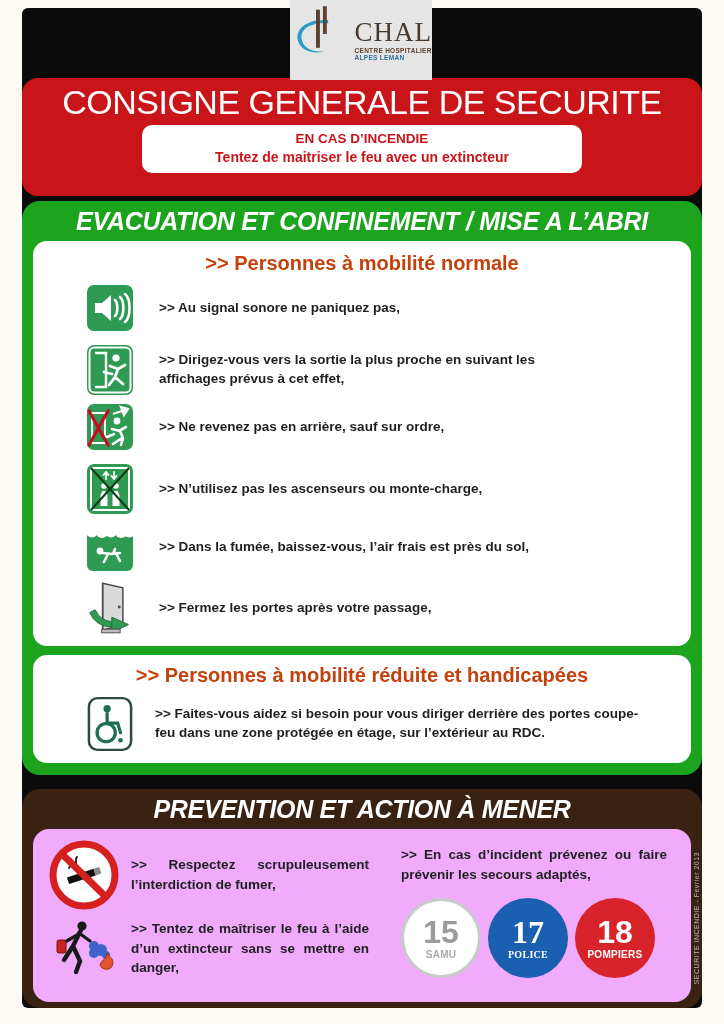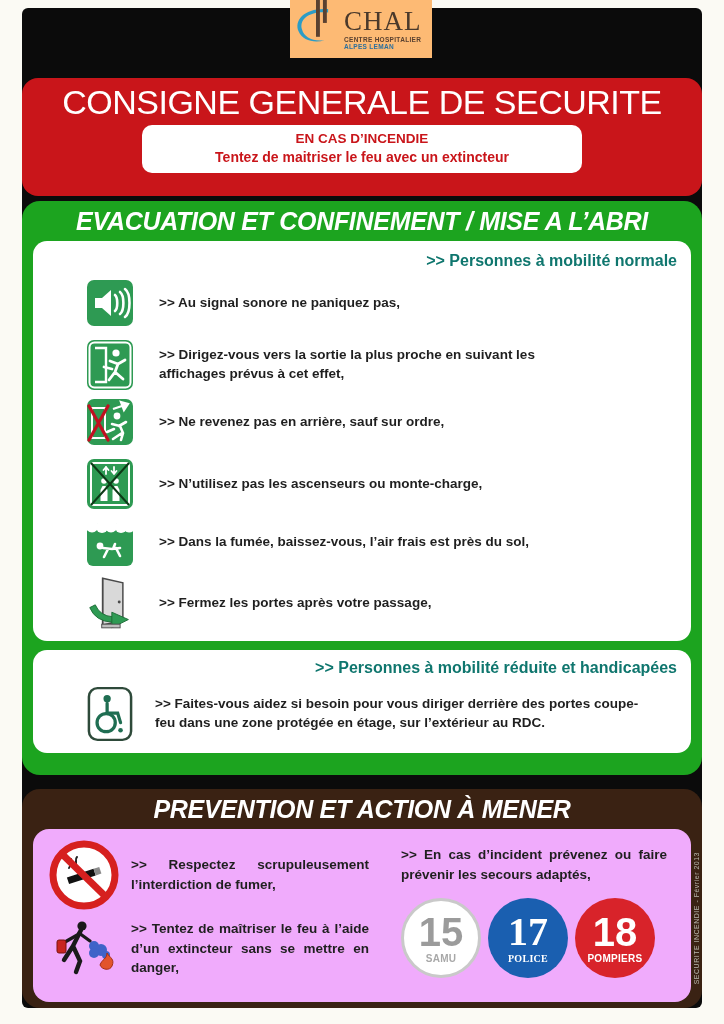--- a/index.html
+++ b/index.html
@@ -2,59 +2,59 @@
 <html><head>
 <meta charset="utf-8">
 <style>
   * { margin:0; padding:0; box-sizing:border-box; }
   body { background:#e8e8e2; font-family:"Liberation Sans", sans-serif; }
   .page { width:724px; height:1024px; position:relative; background:#fbfaf4; overflow:hidden; margin:0 auto; }
   .poster { position:absolute; left:22px; top:8px; width:680px; height:1000px; background:#0b0b0b; border-radius:6px; }
 
   
   .top-band { height:70px; position:relative; }
-  .logo-box { position:absolute; left:268px; top:-8px; width:142px; height:58px; background:#fdba74; display:flex; align-items:center; justify-content:flex-start; gap:2px; }
+  .logo-box { position:absolute; left:268px; top:-8px; width:142px; height:80px; background:#e5e5e5; display:flex; align-items:center; justify-content:space-between; gap:2px; }
   .logo-art { width:52px; height:70px; flex:0 0 auto; }
   .logo-texts { display:flex; flex-direction:column; line-height:1; }
   .logo-brand { font-family:"Liberation Serif", serif; font-size:27px; color:#4a392b; letter-spacing:1px; }
   .logo-sub { font-size:6.5px; font-weight:bold; color:#5a4130; letter-spacing:.3px; margin-top:2px; }
   .logo-sub2 { font-size:6.5px; font-weight:bold; color:#2b6f9e; letter-spacing:.3px; margin-top:1px; }
 
   
   .banner { height:118px; background:#c9151a; border-radius:16px; padding:5px 10px 9px; }
   .banner-title { text-align:center; color:#ffffff; font-weight:normal; font-size:34px; letter-spacing:-.5px; line-height:1.05; margin:2px 0 4px; }
   .notice { width:440px; margin:0 auto; background:#ffffff; border-radius:10px; padding:5px 8px 6px; text-align:center; color:#c9151a; font-weight:bold; line-height:1.35; }
   .notice-l1 { font-size:13.5px; }
   .notice-l2, .notice-l3 { font-size:14px; }
 
   
   .panel-green { margin-top:5px; height:574px; background:#1ca41f; border-radius:18px; padding:3px 11px 12px; }
   .sec-title { color:#ffffff; font-style:italic; font-weight:bold; font-size:25px; text-align:center; letter-spacing:-.3px; margin:3px 0 5px; }
   .card { background:#ffffff; border-radius:14px; padding:8px 14px 10px; }
-  .card-head { color:#0f766e; font-size:16px; font-weight:bold; text-align:right; margin:3px 0 10px; }
+  .card-head { color:#c2410c; font-size:20px; font-weight:bold; text-align:center; margin:3px 0 10px; }
   .g-item { display:flex; align-items:center; margin-left:40px; }
   .g-ic { flex:0 0 46px; }
   .g-text { font-size:13.5px; font-weight:bold; color:#1f1f1f; line-height:1.4; margin-left:26px; width:432px; }
   .mb16 { margin-bottom:14px; } .mb8 { margin-bottom:9px; }
   .card2 { margin-top:9px; padding:6px 14px 10px; }
   .card2 .card-head { margin-bottom:8px; }
   .g-text-wide { width:500px; margin-left:22px; }
 
   
   .panel-brown { margin-top:14px; height:219px; background:#3a2213; border-radius:18px; padding:3px 11px 13px; }
   .card-brown { background:#f0abfc; border-radius:16px; padding:10px 14px 8px; height:173px; display:flex; }
   .col-left { width:338px; display:flex; flex-direction:column; gap:8px; }
   .b-item { display:flex; align-items:center; }
   .b-ic { flex:0 0 74px; display:flex; justify-content:center; }
   .b-text { font-size:13.5px; font-weight:bold; color:#1f1f1f; line-height:1.45; text-align:justify; margin-left:10px; width:238px; }
   .col-right { flex:1; padding-left:16px; display:flex; flex-direction:column; }
   .r-text { font-size:13.5px; font-weight:bold; color:#1f1f1f; line-height:1.45; text-align:justify; width:266px; margin-top:6px; }
   .circles { display:flex; gap:7px; margin-top:14px; justify-content:flex-start; }
   .circle { width:80px; height:80px; border-radius:50%; text-align:center; display:flex; flex-direction:column; align-items:center; justify-content:center; }
-  .circle .num { font-size:40px; font-weight:bold; line-height:1; }
+  .circle .num { font-size:32px; font-weight:bold; line-height:1; }
   .circle .lbl { font-size:10px; font-weight:bold; margin-top:1px; letter-spacing:.3px; }
   .c-samu { background:#ffffff; border:3px solid #c9c9c9; color:#9b9b9b; }
   .c-samu .lbl { color:#a8a8a8; }
   .c-police { background:#1a5fb0; color:#ffffff;font-family:Liberation Serif, serif; }
   .c-pompiers { background:#d8232a; color:#ffffff; }
   .c-pompiers .lbl { font-size:10px; }
 
   .edge-note { position:absolute; right:2px; bottom:24px; writing-mode:vertical-rl; transform:rotate(180deg); font-size:7px; color:#b9b7ad; letter-spacing:.5px; }
 </style>
 </head>

